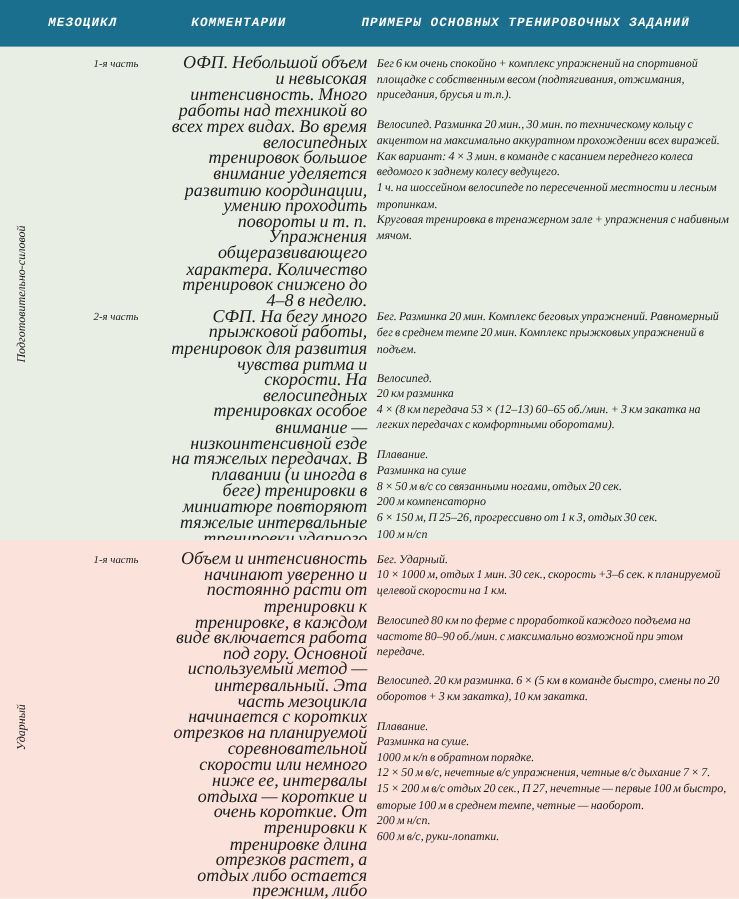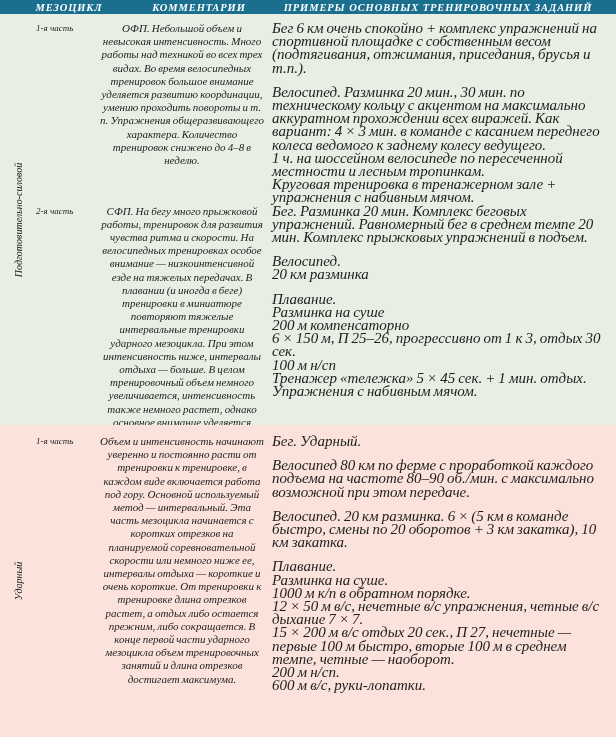--- a/index.html
+++ b/index.html
@@ -18,42 +18,44 @@
     width: 616px;
     height: 749px;
     position: relative;
     box-sizing: border-box;
   }
 
   
   .thead {
     display: flex;
     background: #1a6e8e;
-    height: 14px;
+    height: 39px;
     align-items: center;
     color: #ffffff;
+    font-family: Liberation Mono, monospace;
   }
   .th {
     font-style: italic;
     font-weight: bold;
     font-size: 10.5px;
     letter-spacing: 0.9px;
     text-align: center;
     white-space: nowrap;
     overflow: hidden;
   }
   .th-mezo   { width: 138px; }
   .th-komm   { width: 122px; }
   .th-primer { flex: 1; }
 
   
   .section {
     display: flex;
     align-items: stretch;
     position: relative;
+    gap: 42px;
   }
   .section-prep  { background: #e9eee4; }
   .section-udar  { background: #fbe3dc; }
 
   .rail {
     width: 36px;
     flex: 0 0 36px;
     position: relative;
   }
   .rail-label {
@@ -90,33 +92,33 @@
     text-align: left;
     padding-top: 1px;
     padding-right: 2px;
     white-space: nowrap;
   }
 
   .cell-comment {
     width: 172px;
     flex: 0 0 172px;
     font-style: italic;
-    font-size: 11px;
+    font-size: 15px;
     line-height: 13.2px;
     color: #1d1d1d;
-    text-align: center;
+    text-align: right;
     padding-right: 8px;
     box-sizing: border-box;
     word-spacing: -0.6px;
   }
 
   .cell-tasks {
     flex: 1;
     font-style: italic;
-    font-size: 15px;
+    font-size: 10px;
     line-height: 13.2px;
     color: #1d1d1d;
     padding-right: 6px;
     box-sizing: border-box;
     word-spacing: -0.7px;
   }
 
   .para { margin: 0 0 11px 0; }
   .para:last-child { margin-bottom: 0; font-style: italic; }
   .line { display: block; }
@@ -160,24 +162,26 @@
       <div class="row">
         <div class="cell-part">2-я часть</div>
         <div class="cell-comment">СФП. На бегу много прыжковой работы, тренировок для развития чувства ритма и скорости. На велосипедных тренировках особое внимание — низкоинтенсивной езде на тяжелых передачах. В плавании (и иногда в беге) тренировки в миниатюре повторяют тяжелые интервальные тренировки ударного мезоцикла. При этом интенсивность ниже, интервалы отдыха — больше. В целом тренировочный объем немного увеличивается, интенсивность также немного растет, однако основное внимание уделяется развитию силы (см. силовой мезоцикл в главе «Мезоциклы»).</div>
         <div class="cell-tasks">
           <p class="para">
             <span class="line">Бег. Разминка 20 мин. Комплекс беговых упражнений. Равномерный бег в среднем темпе 20 мин. Комплекс прыжковых упражнений в подъем.</span>
           </p>
           <p class="para">
             <span class="line">Велосипед.</span>
             <span class="line">20 км разминка</span>
+            <span class="line">4 × (8 км передача 53 × (12–13) 60–65 об./мин. + 3 км закатка на легких передачах с комфортными оборотами).</span>
           </p>
           <p class="para">
             <span class="line">Плавание.</span>
             <span class="line">Разминка на суше</span>
+            <span class="line">8 × 50 м в/с со связанными ногами, отдых 20 сек.</span>
             <span class="line">200 м компенсаторно</span>
             <span class="line">6 × 150 м, П 25–26, прогрессивно от 1 к 3, отдых 30 сек.</span>
             <span class="line">100 м н/сп</span>
             <span class="line">Тренажер «тележка» 5 × 45 сек. + 1 мин. отдых.</span>
             <span class="line">Упражнения с набивным мячом.</span>
           </p>
         </div>
       </div>
 
     </div>
@@ -188,20 +192,21 @@
       <span class="rail-label">Ударный</span>
     </div>
     <div class="rows">
 
       <div class="row row-pad-small">
         <div class="cell-part">1-я часть</div>
         <div class="cell-comment">Объем и интенсивность начинают уверенно и постоянно расти от тренировки к тренировке, в каждом виде включается работа под гору. Основной используемый метод — интервальный. Эта часть мезоцикла начинается с коротких отрезков на планируемой соревновательной скорости или немного ниже ее, интервалы отдыха — короткие и очень короткие. От тренировки к тренировке длина отрезков растет, а отдых либо остается прежним, либо сокращается. В конце первой части ударного мезоцикла объем тренировочных занятий и длина отрезков достигает максимума.</div>
         <div class="cell-tasks">
           <p class="para">
             <span class="line">Бег. Ударный.</span>
+            <span class="line">10 × 1000 м, отдых 1 мин. 30 сек., скорость +3–6 сек. к планируемой целевой скорости на 1 км.</span>
           </p>
           <p class="para">
             <span class="line">Велосипед 80 км по ферме с проработкой каждого подъема на частоте 80–90 об./мин. с максимально возможной при этом передаче.</span>
           </p>
           <p class="para">
             <span class="line">Велосипед. 20 км разминка. 6 × (5 км в команде быстро, смены по 20 оборотов + 3 км закатка), 10 км закатка.</span>
           </p>
           <p class="para">
             <span class="line">Плавание.</span>
             <span class="line">Разминка на суше.</span>

